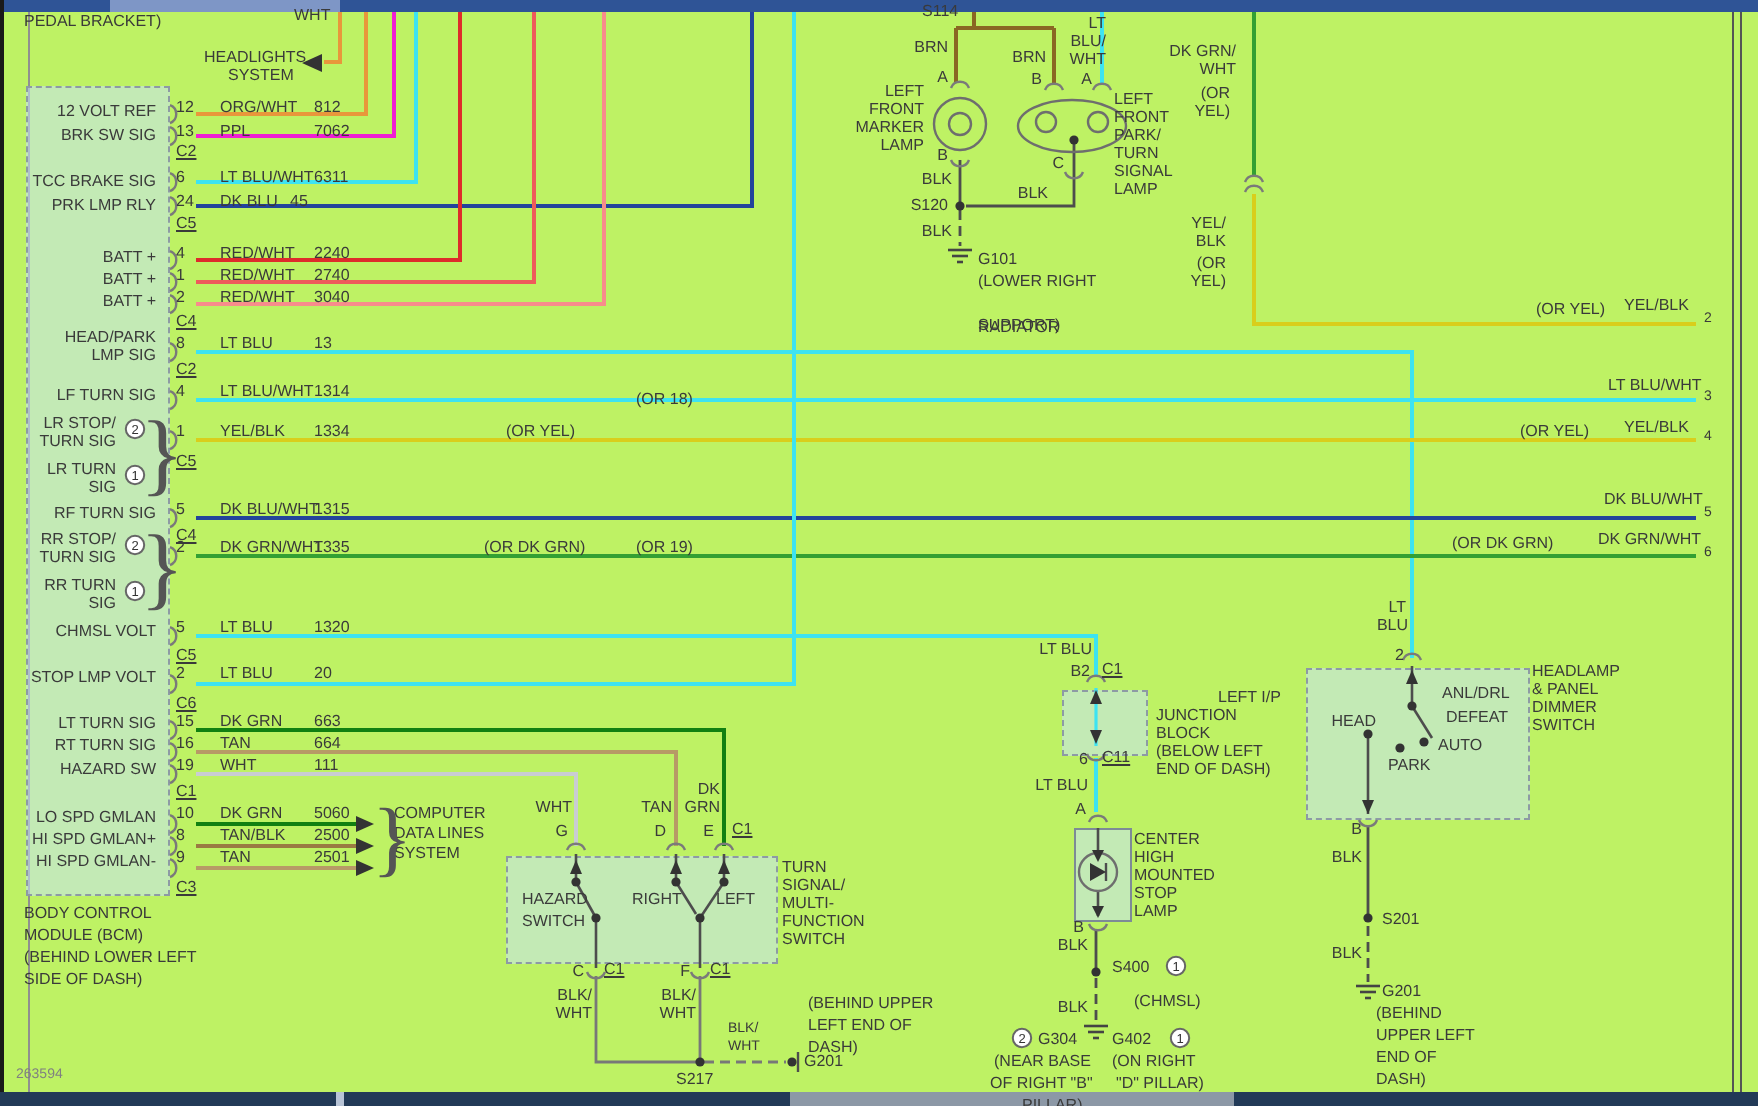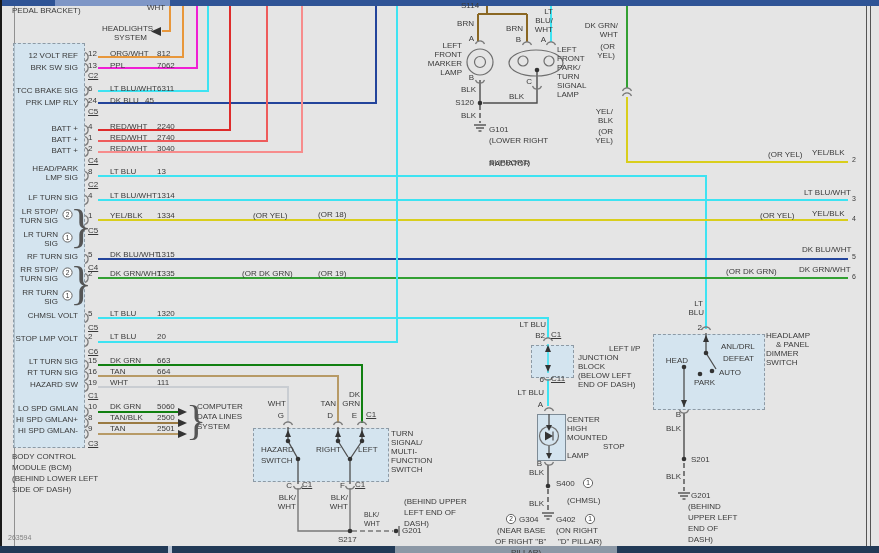--- a/index.html
+++ b/index.html
@@ -1,16 +1,16 @@
 <!DOCTYPE html>
 <html><head>
 <meta charset="utf-8">
 <style>
   html,body{margin:0;padding:0;background:#fff;}
-  #stage{position:relative;width:879px;height:553px;background:#e5e5e5;overflow:hidden;
+  #stage{position:relative;width:879px;height:553px;background:#bef264;overflow:hidden;
          font-family:"Liberation Sans",sans-serif;}
   .chrome{position:absolute;}
   .box{position:absolute;background:rgba(199,227,247,0.55);}
   .box.d{border:1px dashed #8d9aa5;}
   .box.s{border:1px solid #7d8b96;}
   #wires-svg{position:absolute;left:0;top:0;}
   .lbl{position:absolute;font-size:8px;line-height:9px;color:#3a3a3a;white-space:nowrap;}
   .lbl.r{transform:translateX(-100%);}
   .lbl.u{text-decoration:underline;}
   .brace{position:absolute;color:#555;font-family:"Liberation Serif",serif;line-height:1;}
@@ -264,21 +264,21 @@
       <div class="lbl" style="left: 157px; top: 133px;">2740</div>
       <div class="lbl" style="left: 110px; top: 144px;">RED/WHT</div>
       <div class="lbl" style="left: 157px; top: 144px;">3040</div>
       <div class="lbl" style="left: 110px; top: 167px;">LT BLU</div>
       <div class="lbl" style="left: 157px; top: 167px;">13</div>
       <div class="lbl" style="left: 110px; top: 191px;">LT BLU/WHT</div>
       <div class="lbl" style="left: 157px; top: 191px;">1314</div>
       <div class="lbl" style="left: 110px; top: 211px;">YEL/BLK</div>
       <div class="lbl" style="left: 157px; top: 211px;">1334</div>
       <div class="lbl" style="left: 253px; top: 211px;">(OR YEL)</div>
-      <div class="lbl" style="left: 318px; top: 210px; text-align: right;">(OR 18)</div>
+      <div class="lbl" style="left: 318px; top: 195px; text-align: right;">(OR 18)</div>
       <div class="lbl" style="left: 110px; top: 250px;">DK BLU/WHT</div>
       <div class="lbl" style="left: 157px; top: 250px;">1315</div>
       <div class="lbl" style="left: 110px; top: 269px;">DK GRN/WHT</div>
       <div class="lbl" style="left: 157px; top: 269px;">1335</div>
       <div class="lbl" style="left: 242px; top: 269px;">(OR DK GRN)</div>
       <div class="lbl" style="left: 318px; top: 269px;">(OR 19)</div>
       <div class="lbl" style="left: 110px; top: 309px;">LT BLU</div>
       <div class="lbl" style="left: 157px; top: 309px;">1320</div>
       <div class="lbl" style="left: 110px; top: 332px;">LT BLU</div>
       <div class="lbl" style="left: 157px; top: 332px;">20</div>
@@ -360,21 +360,21 @@
       <div class="lbl" style="left: 578px; top: 362px;">BLOCK</div>
       <div class="lbl" style="left: 578px; top: 371px;">(BELOW LEFT</div>
       <div class="lbl" style="left: 578px; top: 380px;">END OF DASH)</div>
       <div class="lbl r" style="left: 544px; top: 375px;">6</div>
       <div class="lbl u" style="left: 551px; top: 374px;">C11</div>
       <div class="lbl r" style="left: 544px; top: 388px;">LT BLU</div>
       <div class="lbl r" style="left: 543px; top: 400px;">A</div>
       <div class="lbl" style="left: 567px; top: 415px;">CENTER</div>
       <div class="lbl" style="left: 567px; top: 424px;">HIGH</div>
       <div class="lbl" style="left: 567px; top: 433px;">MOUNTED</div>
-      <div class="lbl" style="left: 567px; top: 442px; padding-left: 36px;">STOP</div>
+      <div class="lbl" style="left: 567px; top: 442px;">STOP</div>
       <div class="lbl" style="left: 567px; top: 451px;">LAMP</div>
       <div class="lbl" style="left: 567px; top: 460px; margin-top: 36px;">(CHMSL)</div>
       <div class="lbl r" style="left: 542px; top: 459px;">B</div>
       <div class="lbl r" style="left: 544px; top: 468px;">BLK</div>
       <div class="lbl" style="left: 556px; top: 479px;">S400</div>
       <div class="lbl r" style="left: 544px; top: 499px;">BLK</div>
       <div class="lbl" style="left: 519px; top: 515px;">G304</div>
       <div class="lbl" style="left: 556px; top: 515px;">G402</div>
       <div class="lbl" style="left: 497px; top: 526px;">(NEAR BASE</div>
       <div class="lbl" style="left: 495px; top: 537px;">OF RIGHT "B"</div>
@@ -383,21 +383,21 @@
       <div class="lbl" style="left: 558px; top: 537px;">"D" PILLAR)</div>
       <div class="lbl r" style="left: 703px; top: 299px;">LT</div>
       <div class="lbl r" style="left: 704px; top: 308px;">BLU</div>
       <div class="lbl r" style="left: 702px; top: 323px;">2</div>
       <div class="lbl r" style="left: 688px; top: 356px;">HEAD</div>
       <div class="lbl" style="left: 694px; top: 378px;">PARK</div>
       <div class="lbl" style="left: 719px; top: 368px;">AUTO</div>
       <div class="lbl" style="left: 721px; top: 342px;">ANL/DRL</div>
       <div class="lbl" style="left: 723px; top: 354px;">DEFEAT</div>
       <div class="lbl" style="left: 766px; top: 331px;">HEADLAMP</div>
-      <div class="lbl" style="left: 766px; top: 340px; padding-left: 10px;">&amp; PANEL</div>
+      <div class="lbl" style="left: 766px; top: 340px;">&amp; PANEL</div>
       <div class="lbl" style="left: 766px; top: 349px;">DIMMER</div>
       <div class="lbl" style="left: 766px; top: 358px;">SWITCH</div>
       <div class="lbl r" style="left: 681px; top: 410px;">B</div>
       <div class="lbl r" style="left: 681px; top: 424px;">BLK</div>
       <div class="lbl" style="left: 691px; top: 455px; text-align: center;">S201</div>
       <div class="lbl r" style="left: 681px; top: 472px;">BLK</div>
       <div class="lbl" style="left: 691px; top: 491px;">G201</div>
       <div class="lbl" style="left: 688px; top: 502px;">(BEHIND</div>
       <div class="lbl" style="left: 688px; top: 513px;">UPPER LEFT</div>
       <div class="lbl" style="left: 688px; top: 524px;">END OF</div>

